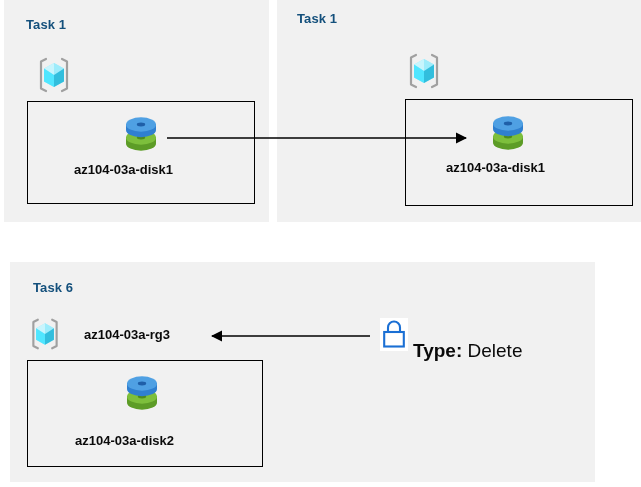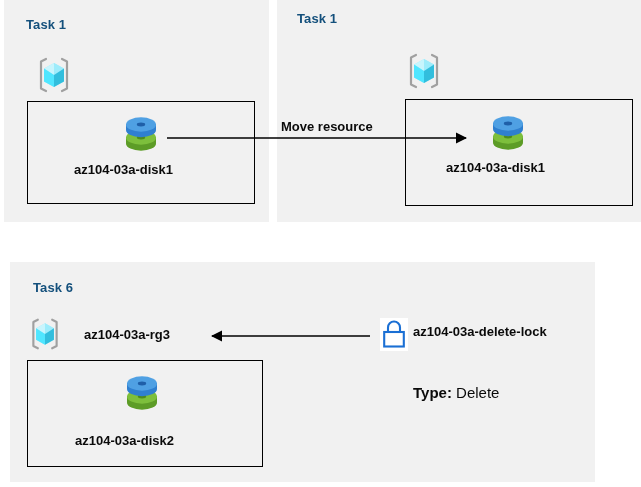--- a/index.html
+++ b/index.html
@@ -102,24 +102,23 @@
   #label-disk1 { left: 74px;  top: 162px; }
   #label-disk2 { left: 446px; top: 160px; }
   #label-disk3 { left: 75px;  top: 433px; }
   #label-move  { left: 281px; top: 119px; }
   #label-lock-name { left: 413px; top: 324px; }
 
   #lock-type-line {
     position: absolute;
     left: 413px;
     top: 340px;
-    font-size: 15px;
+    font-size: 19px;
     color: #0a0a0a;
     white-space: nowrap;
-    margin-top: 44px;
   }
   #lock-type-line .k { font-weight: bold; }
   #lock-type-line .v { font-weight: normal; }
 
   
   .arrow-layer {
     position: absolute;
     left: 0; top: 0;
     width: 641px;
     height: 487px;
@@ -194,21 +193,20 @@
       <ellipse cx="23" cy="24.5" rx="4.2" ry="1.9" fill="#4e8a1f"></ellipse>
       <ellipse cx="23" cy="17" rx="15" ry="7.2" fill="#2f7fd0"></ellipse>
       <rect x="8" y="11" width="30" height="6" fill="#2f7fd0"></rect>
       <ellipse cx="23" cy="11.5" rx="15" ry="7.2" fill="#4fa0e3"></ellipse>
       <ellipse cx="23" cy="11.5" rx="4.2" ry="1.9" fill="#1f5fa8"></ellipse>
     </svg>
   </div>
 
   <div class="label-bold" id="label-disk2">az104-03a-disk1</div>
 
-  <div class="label-bold" id="label-move">Move resource</div>
 
   <div class="panel" id="panel-task3"></div>
 
   <div class="panel-title" id="title-task3">Task 6</div>
 
   <div class="rg-icon" id="rg-icon-3">
     <svg viewBox="0 0 38 38" xmlns="http://www.w3.org/2000/svg">
       <path d="M11 3 L6 5.5 L6 32.5 L11 35" fill="none" stroke="#a0a0a0" stroke-width="2.4" stroke-linecap="round" stroke-linejoin="round"></path>
       <path d="M27 3 L32 5.5 L32 32.5 L27 35" fill="none" stroke="#a0a0a0" stroke-width="2.4" stroke-linecap="round" stroke-linejoin="round"></path>
       <polygon points="19,7 29,12.5 29,25.5 19,31 9,25.5 9,12.5" fill="#9eecfb"></polygon>
@@ -238,21 +236,20 @@
 
   <div class="label-bold" id="label-disk3">az104-03a-disk2</div>
 
   <div id="lock-icon">
     <svg viewBox="0 0 28 33" xmlns="http://www.w3.org/2000/svg">
       <path d="M8 14 L8 9.5 A6 6 0 0 1 20 9.5 L20 14" fill="none" stroke="#1a6fd4" stroke-width="2.1"></path>
       <rect x="4.2" y="14" width="19.6" height="14.5" fill="#ffffff" stroke="#1a6fd4" stroke-width="2.1"></rect>
     </svg>
   </div>
 
-  <div class="label-bold" id="label-lock-name">az104-03a-delete-lock</div>
 
   <div id="lock-type-line">
     <span class="k">Type:</span><span>&nbsp;</span><span class="v">Delete</span>
   </div>
 
   <svg class="arrow-layer" viewBox="0 0 641 487" xmlns="http://www.w3.org/2000/svg">
     <defs>
       <marker id="arrow-right" viewBox="0 0 10 10" refX="9" refY="5" markerWidth="7" markerHeight="7" orient="auto-start-reverse">
         <path d="M 0 0 L 10 5 L 0 10 z" fill="#000000"></path>
       </marker>

